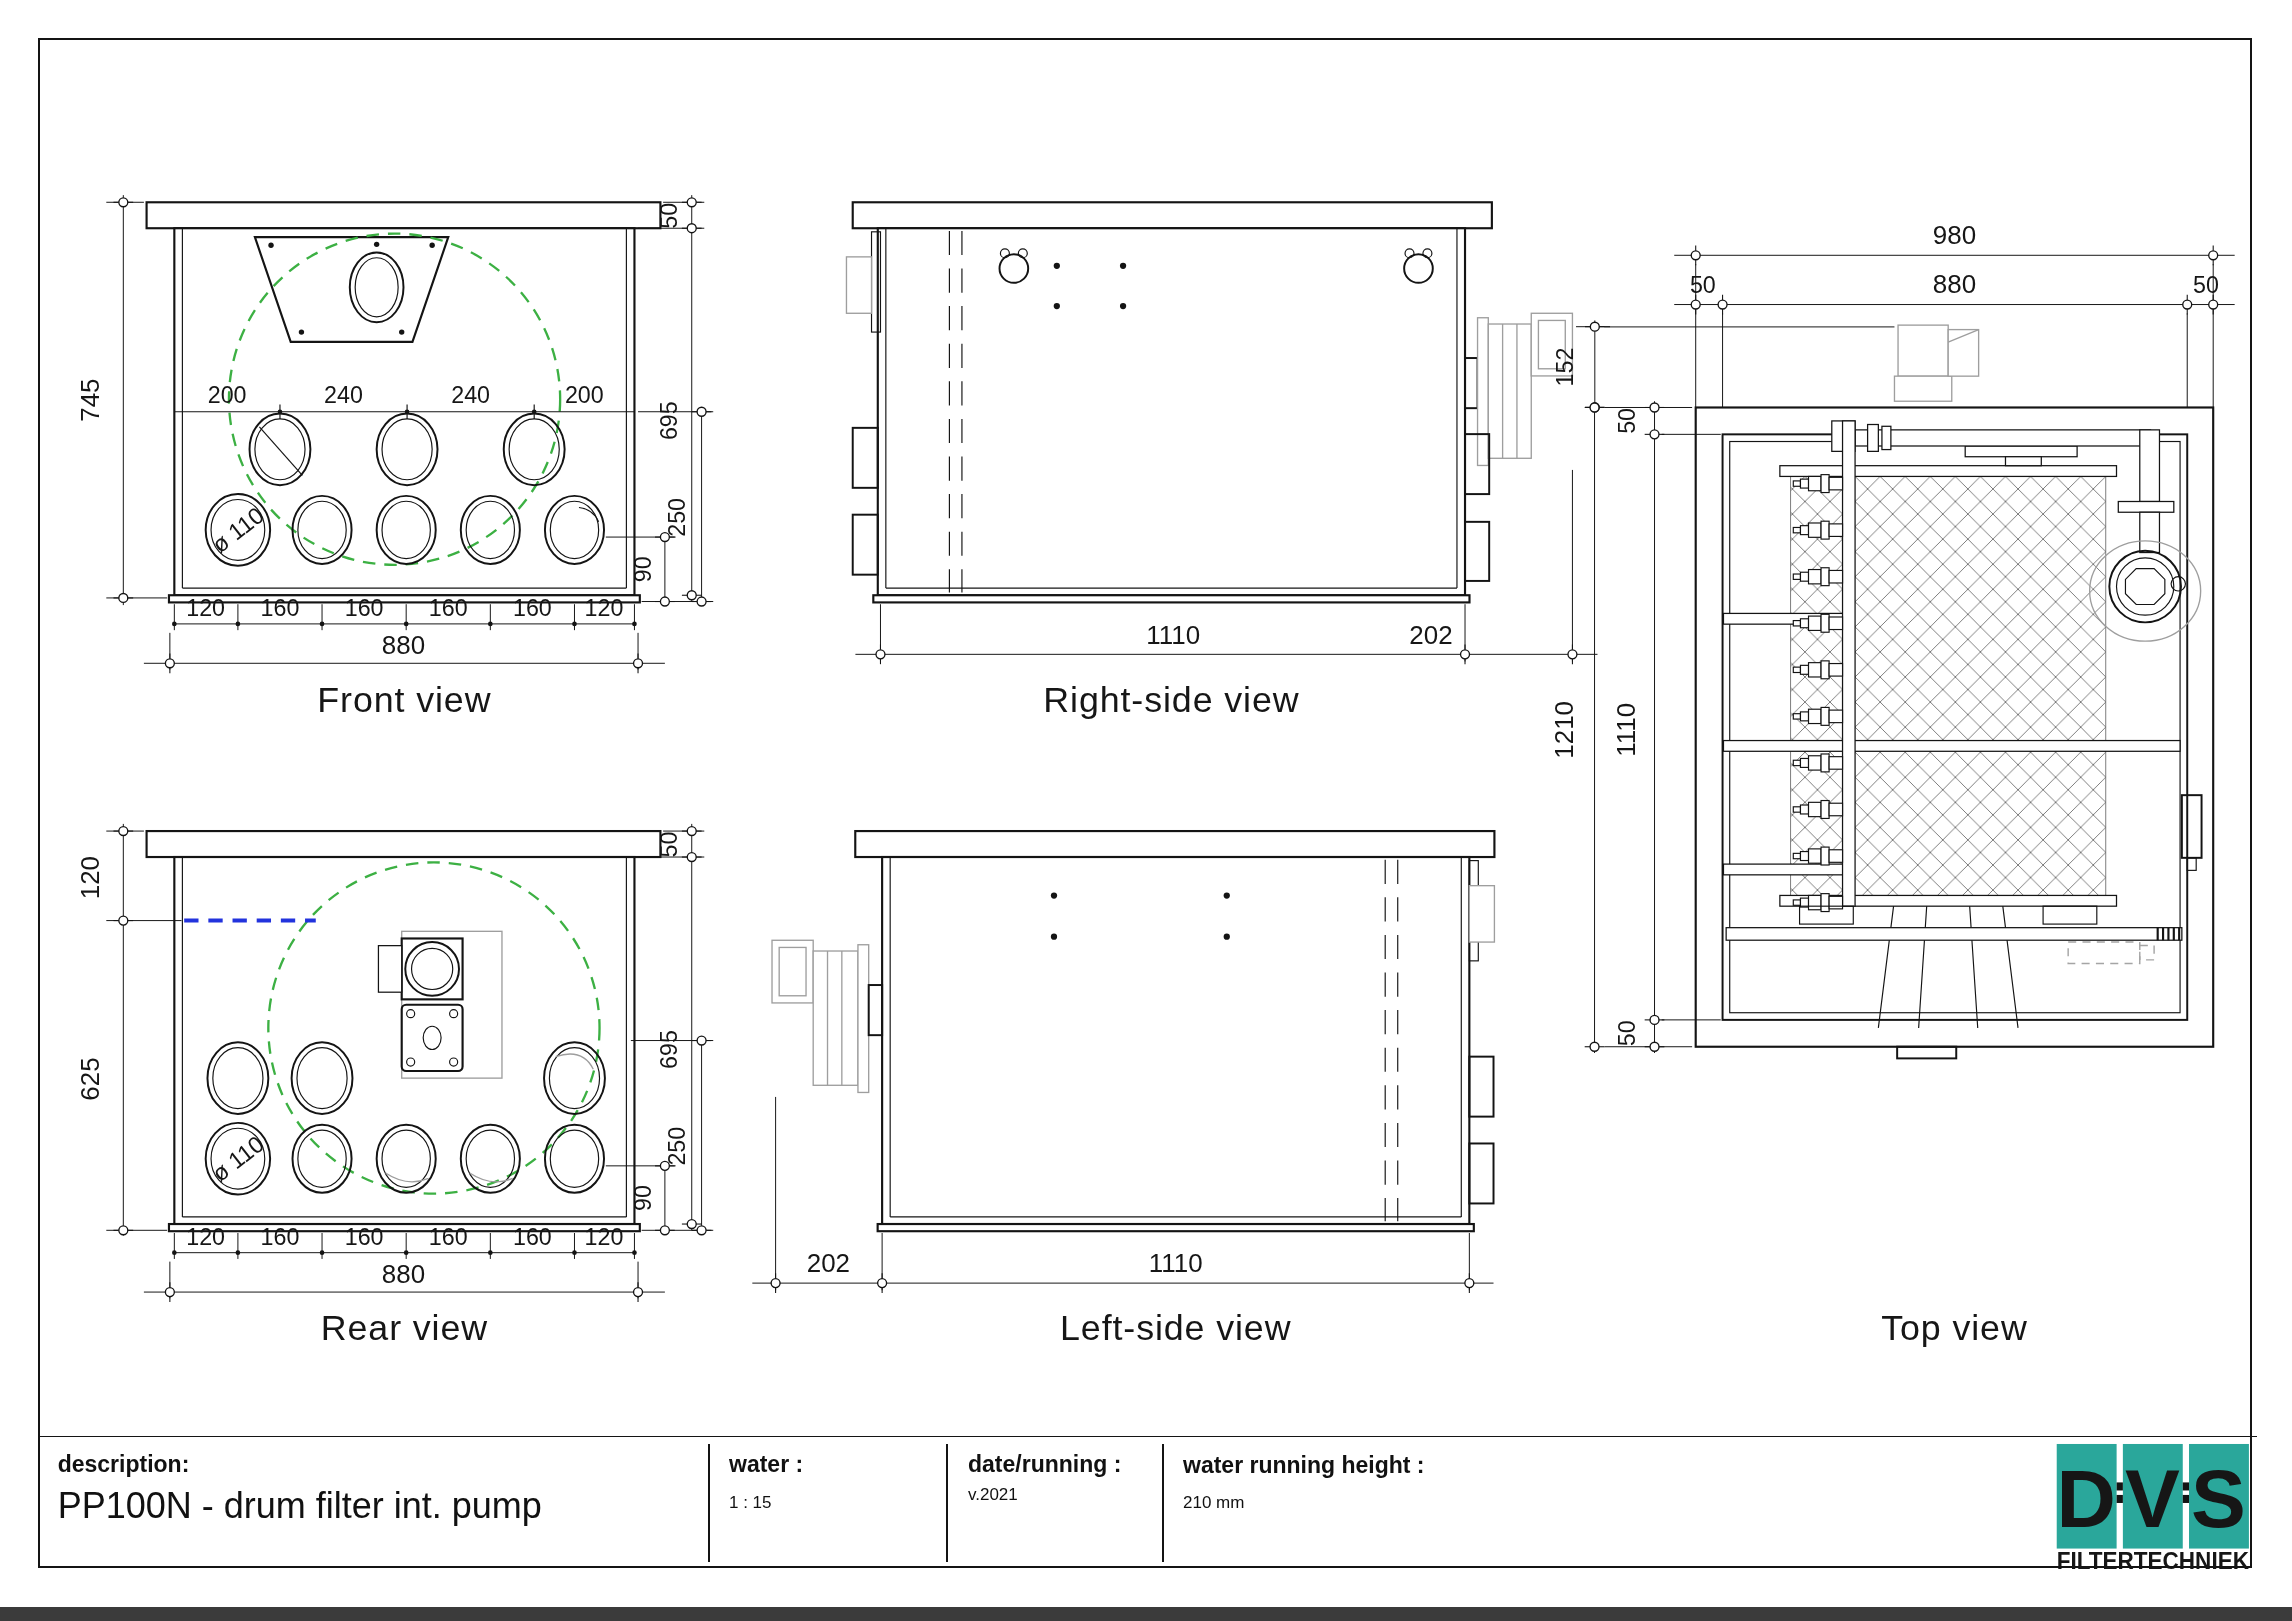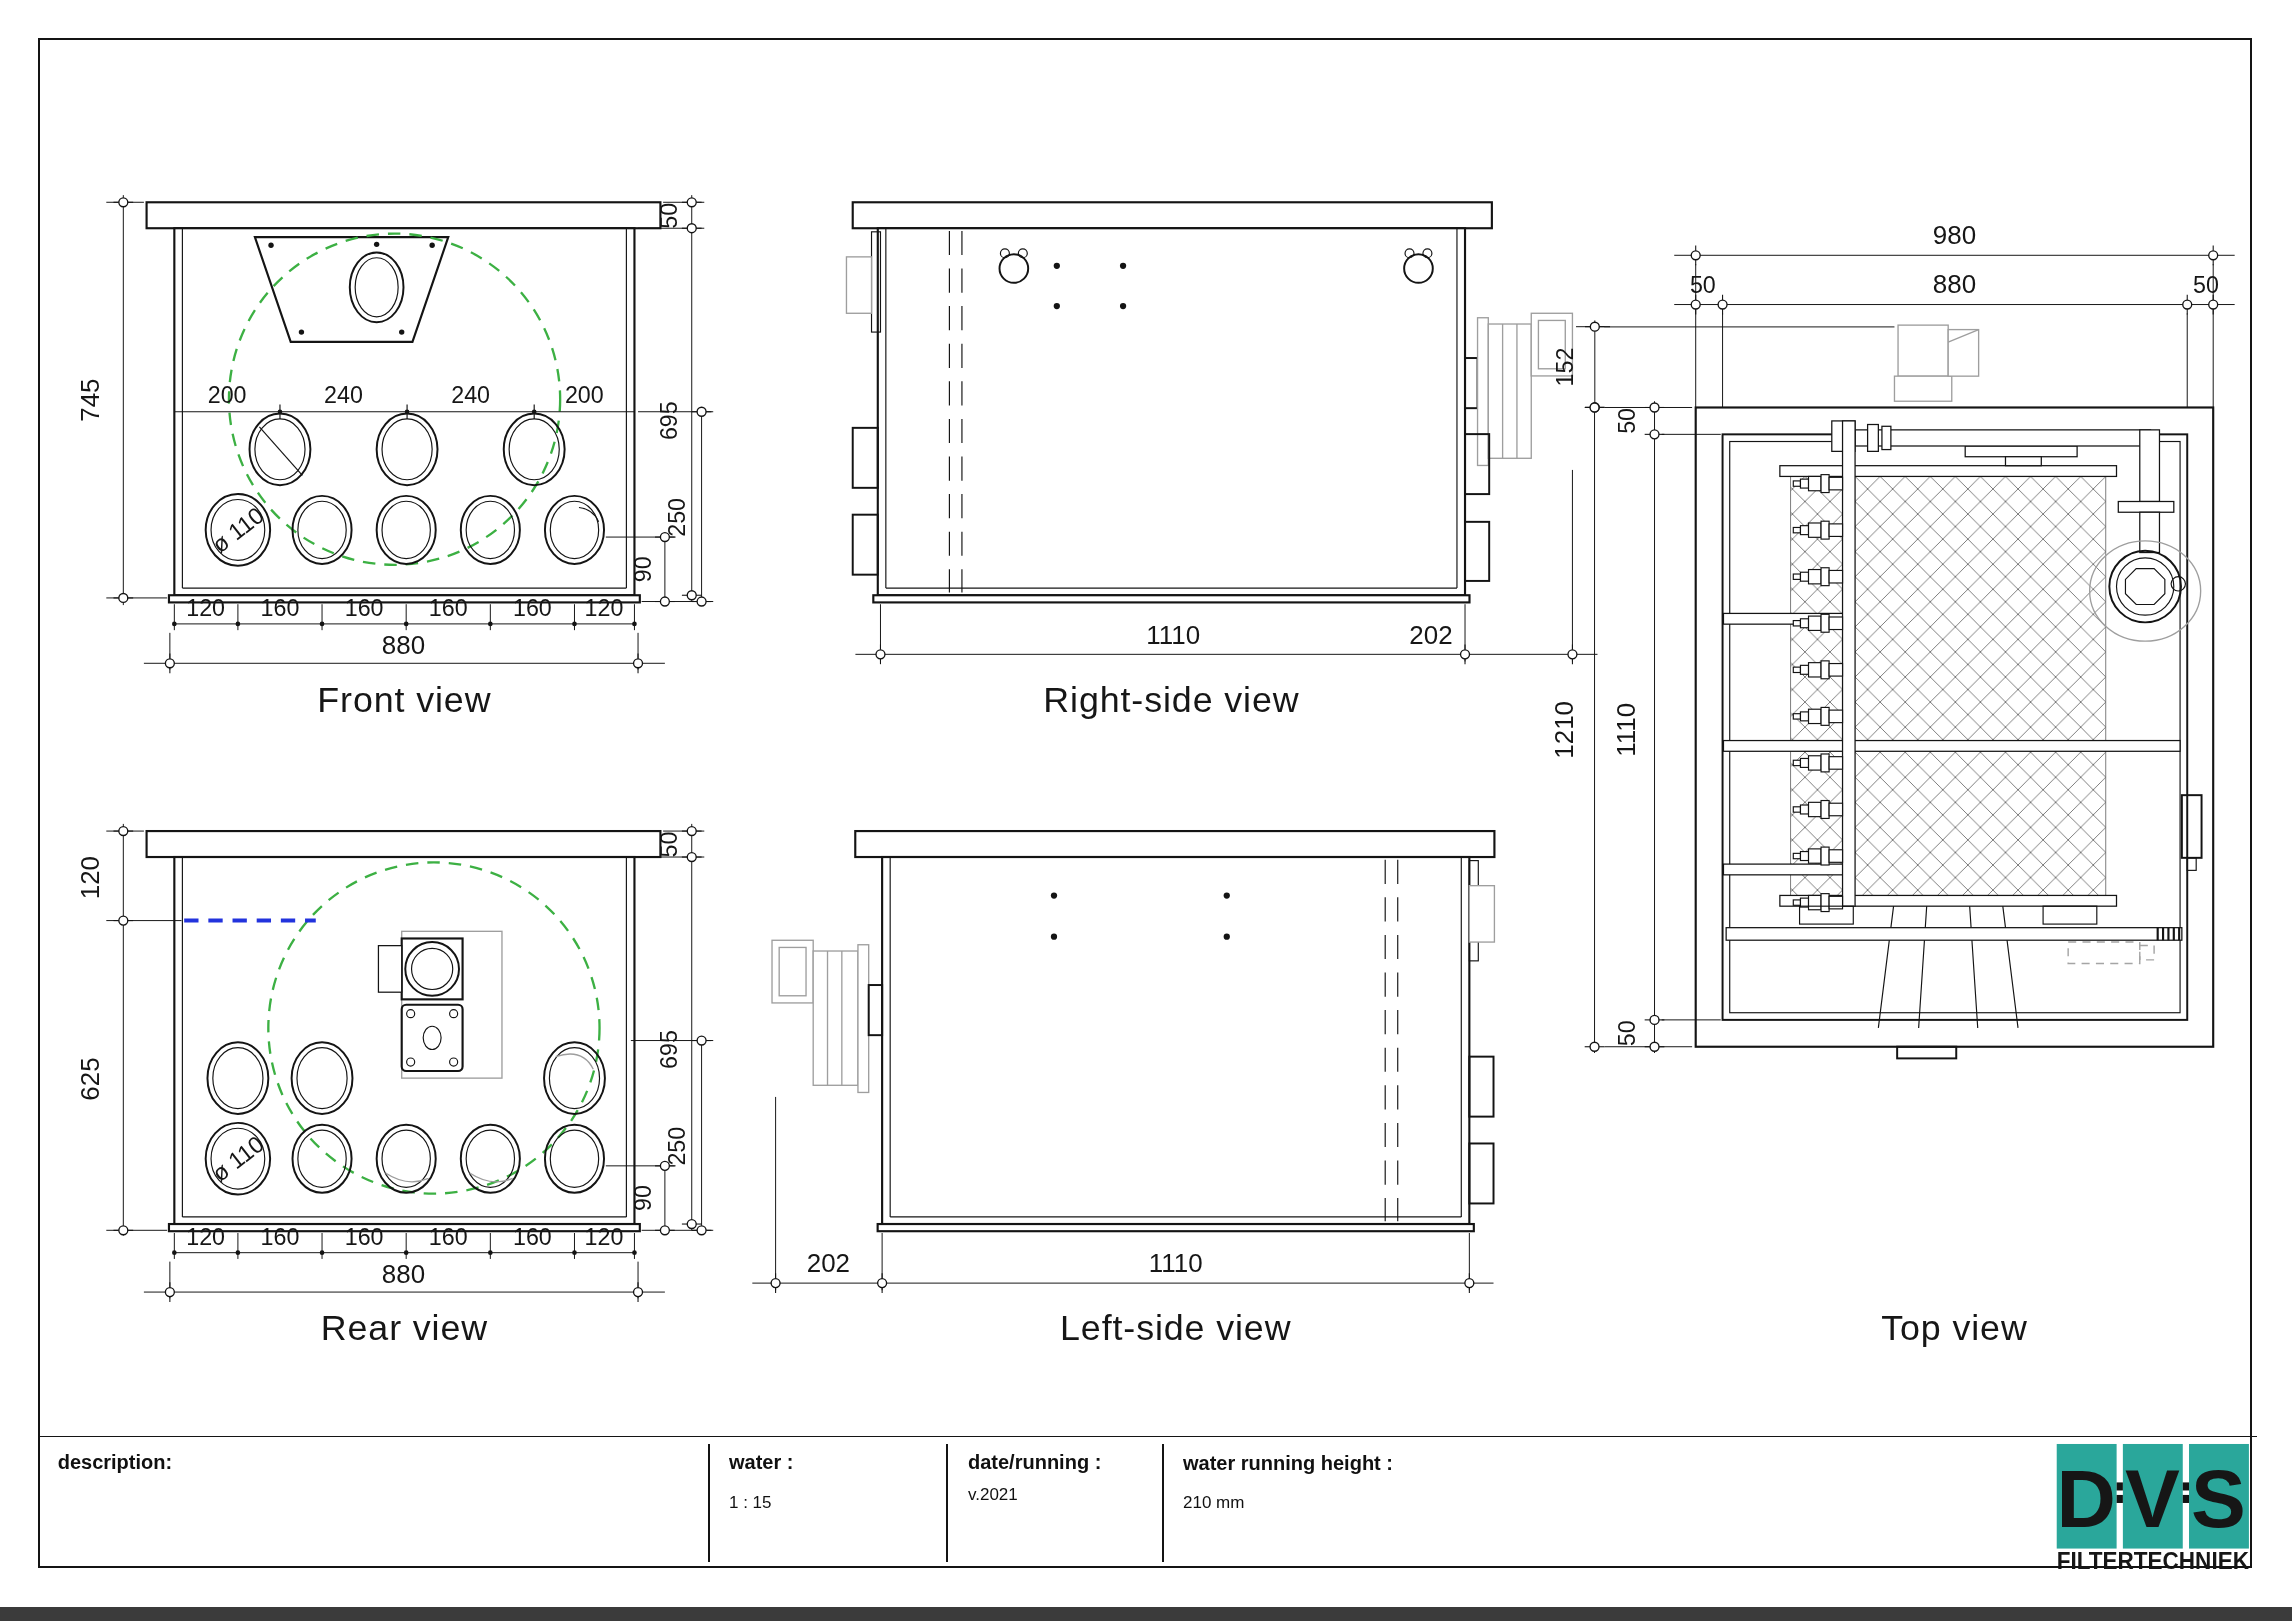--- a/index.html
+++ b/index.html
@@ -24,21 +24,21 @@
   .blue{stroke:#2233dd;stroke-width:4.5px;stroke-dasharray:16 11;}
   .dash{fill:none;stroke:#141414;stroke-width:1.3px;stroke-dasharray:27 15;}
   .gd{fill:none;stroke:#a5a5a5;stroke-width:1.6px;stroke-dasharray:9 7;}
   .dot{fill:#141414;}
   #mh line,#mv line{stroke:#141414;stroke-width:1.2px;}
   #mh circle,#mv circle{fill:#fff;stroke:#141414;stroke-width:1.5px;}
   #nozzle rect{fill:#fff;stroke:#141414;stroke-width:1.3px;}
   .tblock{position:absolute;left:38px;top:1436px;width:2219px;height:134px;
        border-top:1.8px solid #141414;box-sizing:border-box;}
   .tb-div{position:absolute;top:7.2px;height:118px;width:1.8px;background:#141414;}
-  .tb-label{position:absolute;font-weight:bold;font-size:20px;color:#111;white-space:nowrap;}
+  .tb-label{position:absolute;font-weight:bold;font-size:23px;color:#111;white-space:nowrap;}
   .tb-value{position:absolute;font-size:17px;color:#111;white-space:nowrap;}
   .tb-value.big{font-size:36px;}
 </style>
 </head>
 <body>
 
 <div class="page-border"></div>
 
 <svg width="0" height="0">
   <defs>
@@ -482,20 +482,21 @@
     <text class="dim" text-anchor="middle" transform="rotate(-90 1826 1154)" x="1826" y="1154">50</text>
   </g>
   <text class="vtitle" text-anchor="middle" x="2183" y="1497">Top view</text>
 </svg>
 
 <div class="tblock">
   <div class="tb-div" style="left:670px"></div>
   <div class="tb-div" style="left:908px"></div>
   <div class="tb-div" style="left:1124px"></div>
   <div class="tb-label" style="left:19.7px;top:14.3px">description:</div>
+  <div class="tb-value big" style="left:19.7px;top:48px">PP100N - drum filter int. pump</div>
   <div class="tb-label" style="left:691px;top:14.3px">water :</div>
   <div class="tb-value" style="left:691px;top:56px">1 : 15</div>
   <div class="tb-label" style="left:930px;top:14.3px">date/running :</div>
   <div class="tb-value" style="left:930px;top:48px">v.2021</div>
   <div class="tb-label" style="left:1145px;top:15px">water running height :</div>
   <div class="tb-value" style="left:1145px;top:56px">210 mm</div>
 </div>
 
 <svg style="left:2046px;top:1433px" width="219" height="148" viewBox="2285 1600 245 165">
   <rect x="2297" y="1612" width="67" height="117" fill="#2aa79b"></rect>

